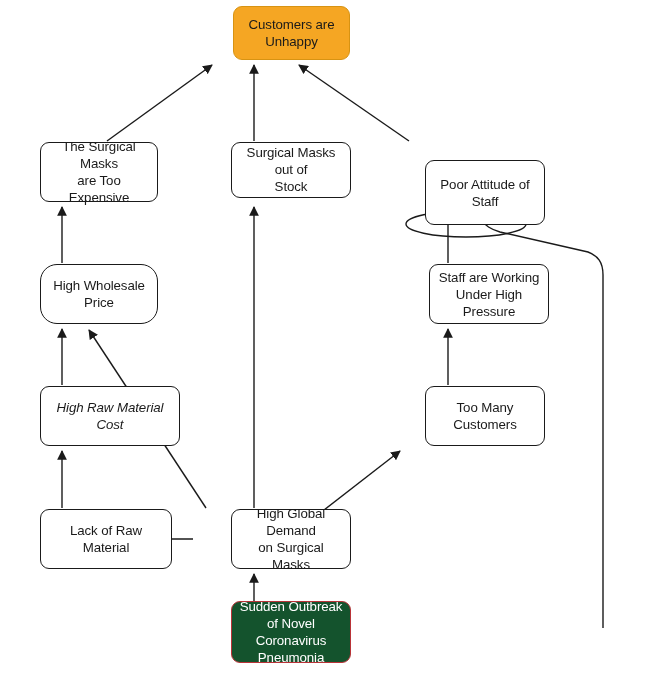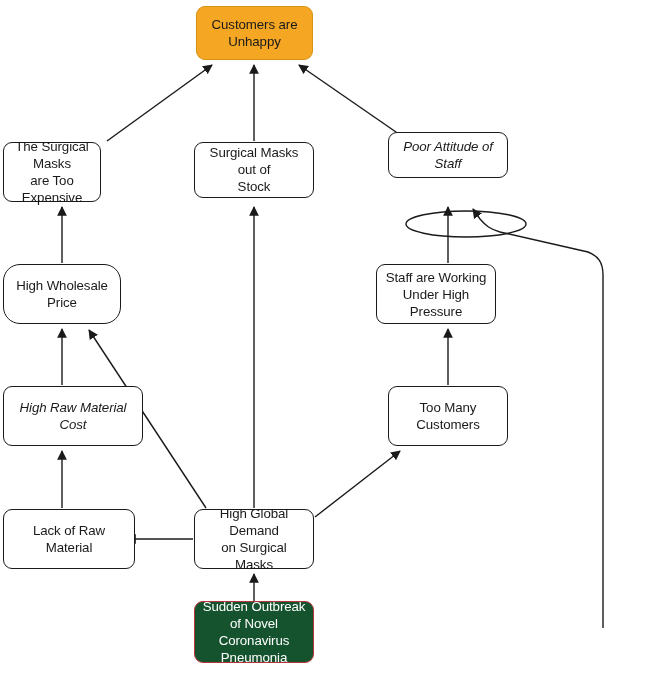--- a/index.html
+++ b/index.html
@@ -31,20 +31,21 @@
     display: flex;
     align-items: center;
     justify-content: center;
     text-align: center;
     border-radius: 9px;
     font-size: 13.3px;
     line-height: 17px;
     letter-spacing: -0.1px;
     padding: 2px 6px;
     z-index: 5;
+    margin-left: 37px;
   }
   .node.plain {
     background: #ffffff;
     border: 1px solid #1a1a1a;
     color: #1a1a1a;
   }
   .node.effect {
     border: 1px solid #d79313;
     color: #1a1a1a;
   }
@@ -87,39 +88,39 @@
     </g>
 
     <ellipse cx="466" cy="224" rx="60" ry="13" fill="none" stroke="#1a1a1a" stroke-width="1.4"></ellipse>
   </svg>
 
   <div class="node effect" style="left:196px; top:6px; width:117px; height:54px; background:#f5a623;">
     <span class="node-label">Customers are
 Unhappy</span>
   </div>
 
-  <div class="node plain" style="left:3px; top:142px; width:98px; height:60px;">
+  <div class="node plain" style="left:3px; top:142px; width:118px; height:60px;">
     <span class="node-label">The Surgical Masks
 are Too Expensive</span>
   </div>
 
   <div class="node plain" style="left:194px; top:142px; width:120px; height:56px;align-items:flex-end;">
     <span class="node-label">Surgical Masks out of
 Stock</span>
   </div>
 
-  <div class="node plain" style="left:388px; top:132px; width:120px; height:46px;font-style:italic;">
+  <div class="node plain" style="left:388px; top:160px; width:120px; height:65px;">
     <span class="node-label">Poor Attitude of Staff</span>
   </div>
 
   <div class="node plain" style="left:3px; top:264px; width:118px; height:60px;border-radius:17px;">
     <span class="node-label">High Wholesale Price</span>
   </div>
 
-  <div class="node plain" style="left:376px; top:264px; width:120px; height:60px;">
+  <div class="node plain" style="left:392px; top:264px; width:120px; height:60px;">
     <span class="node-label">Staff are Working
 Under High Pressure</span>
   </div>
 
   <div class="node plain" style="left:3px; top:386px; width:140px; height:60px;font-style:italic;">
     <span class="node-label">High Raw Material
 Cost</span>
   </div>
 
   <div class="node plain" style="left:388px; top:386px; width:120px; height:60px;">

